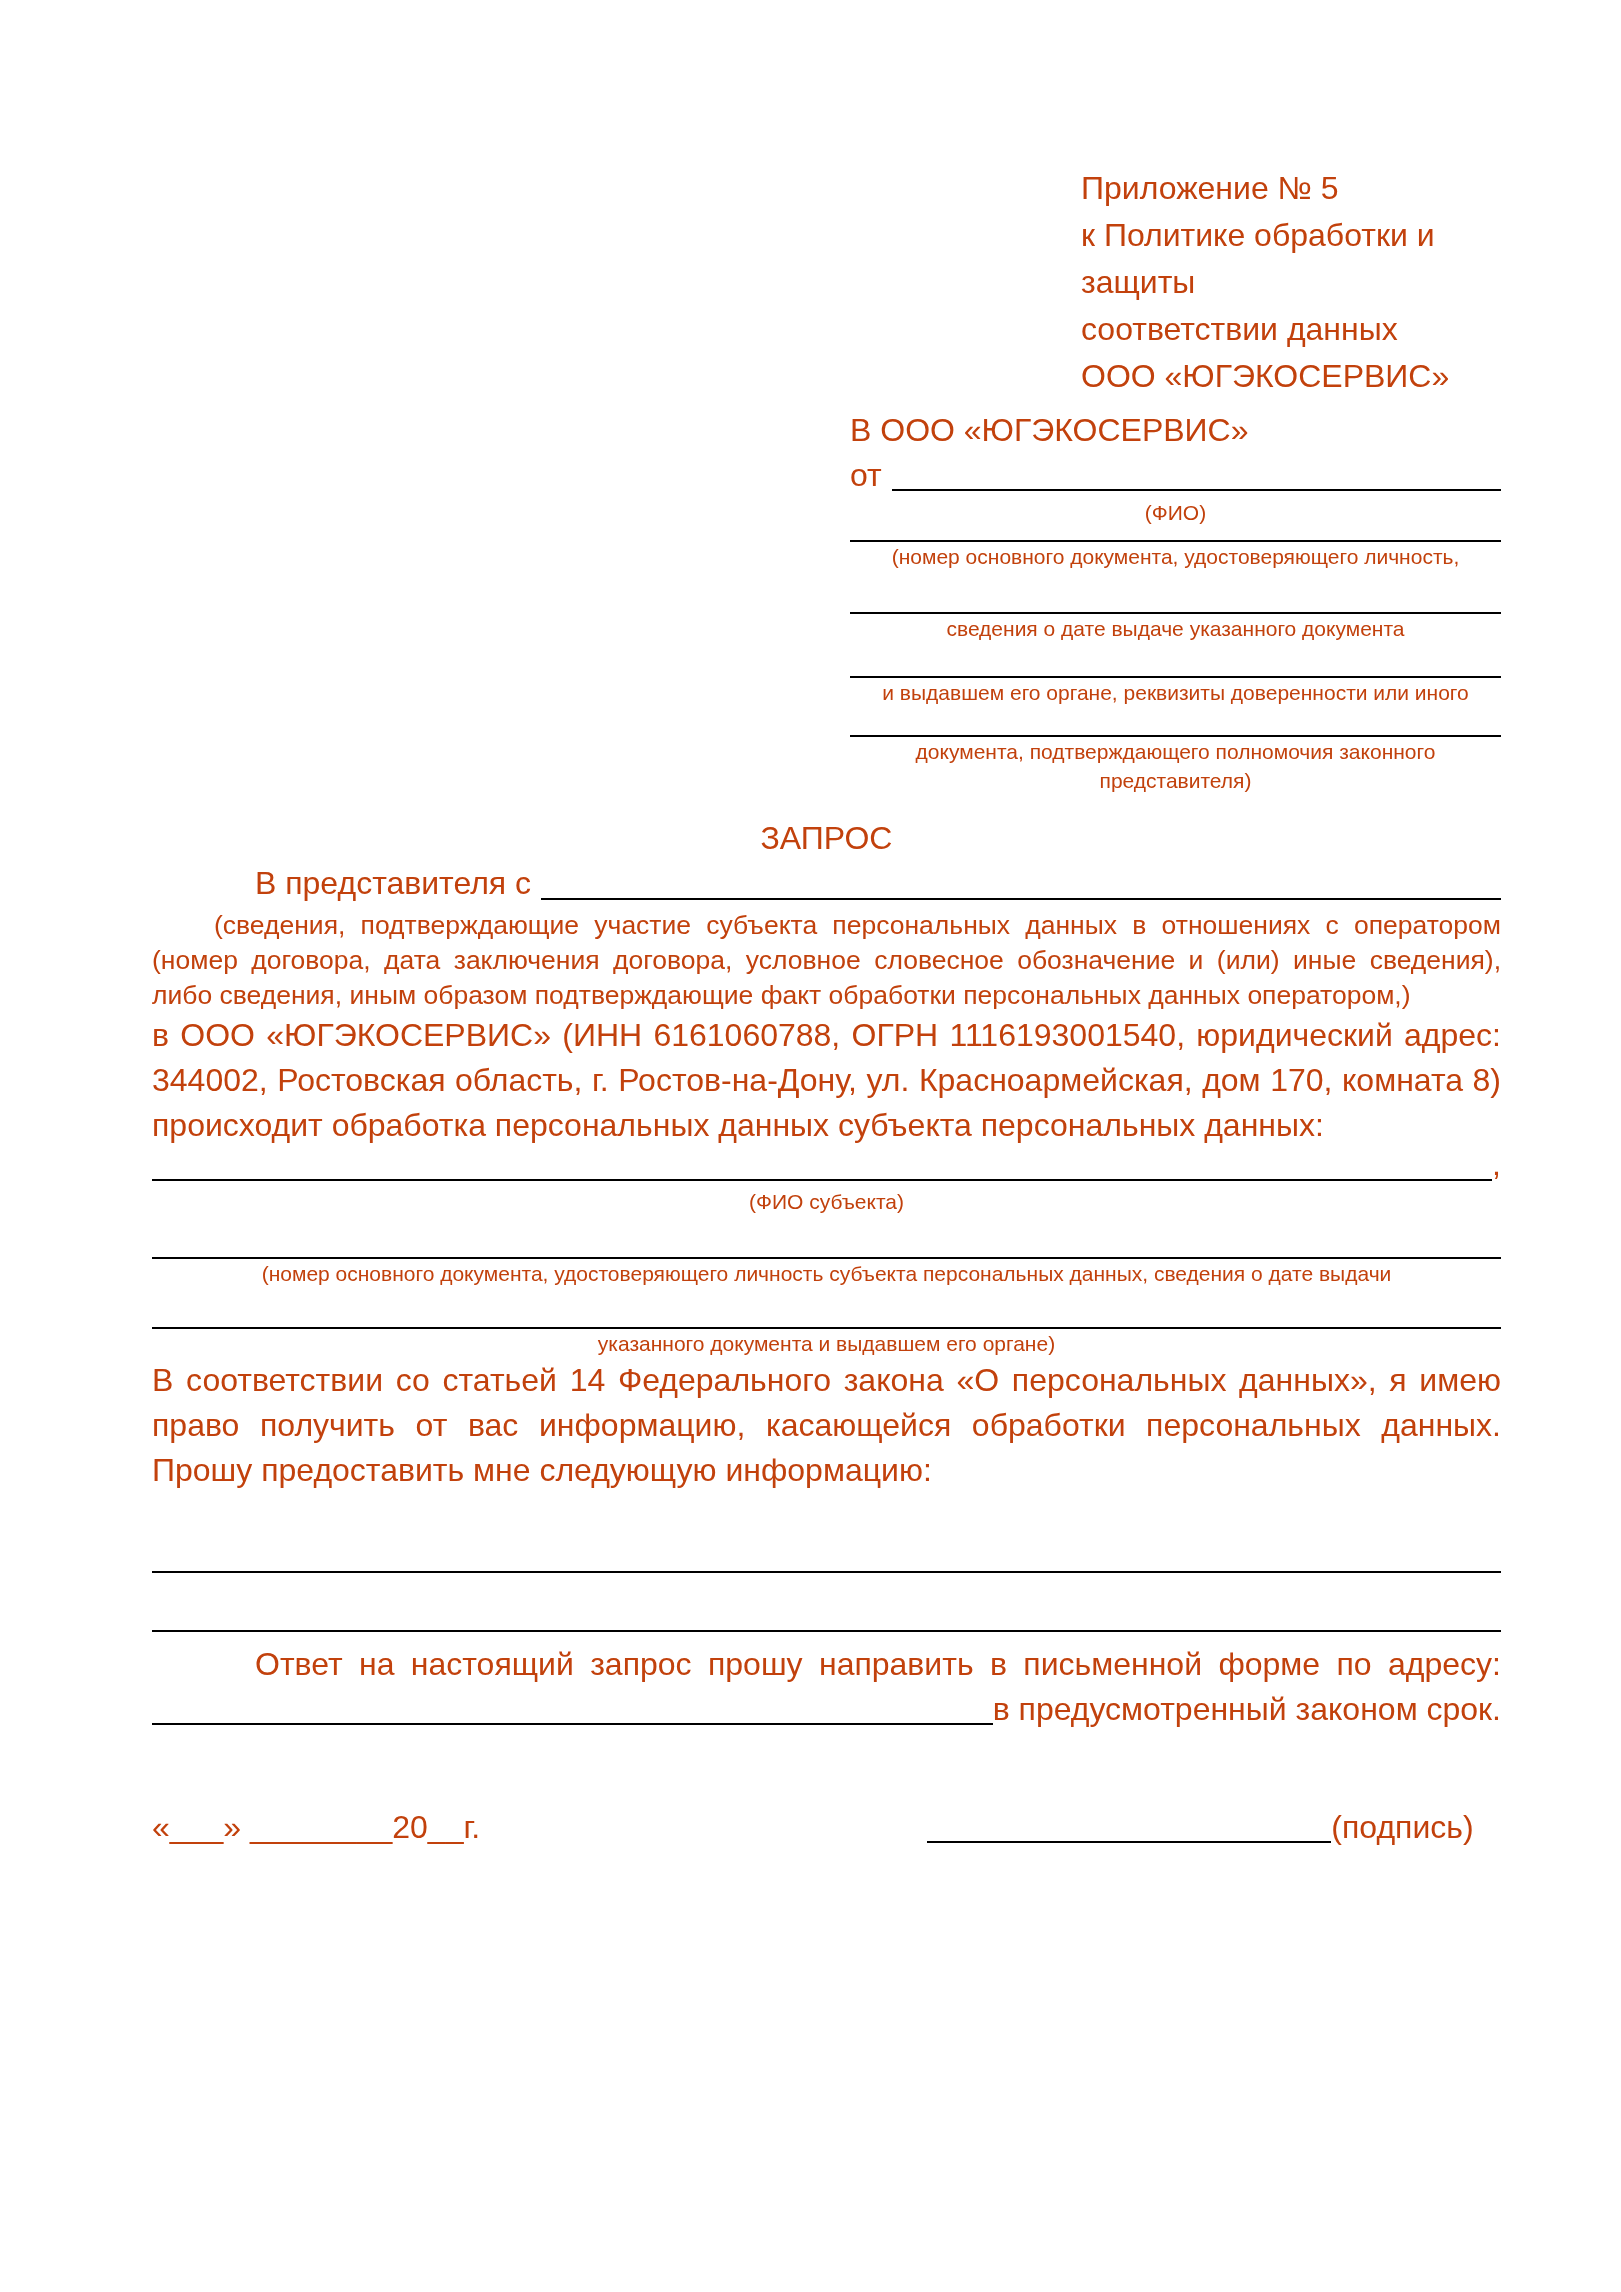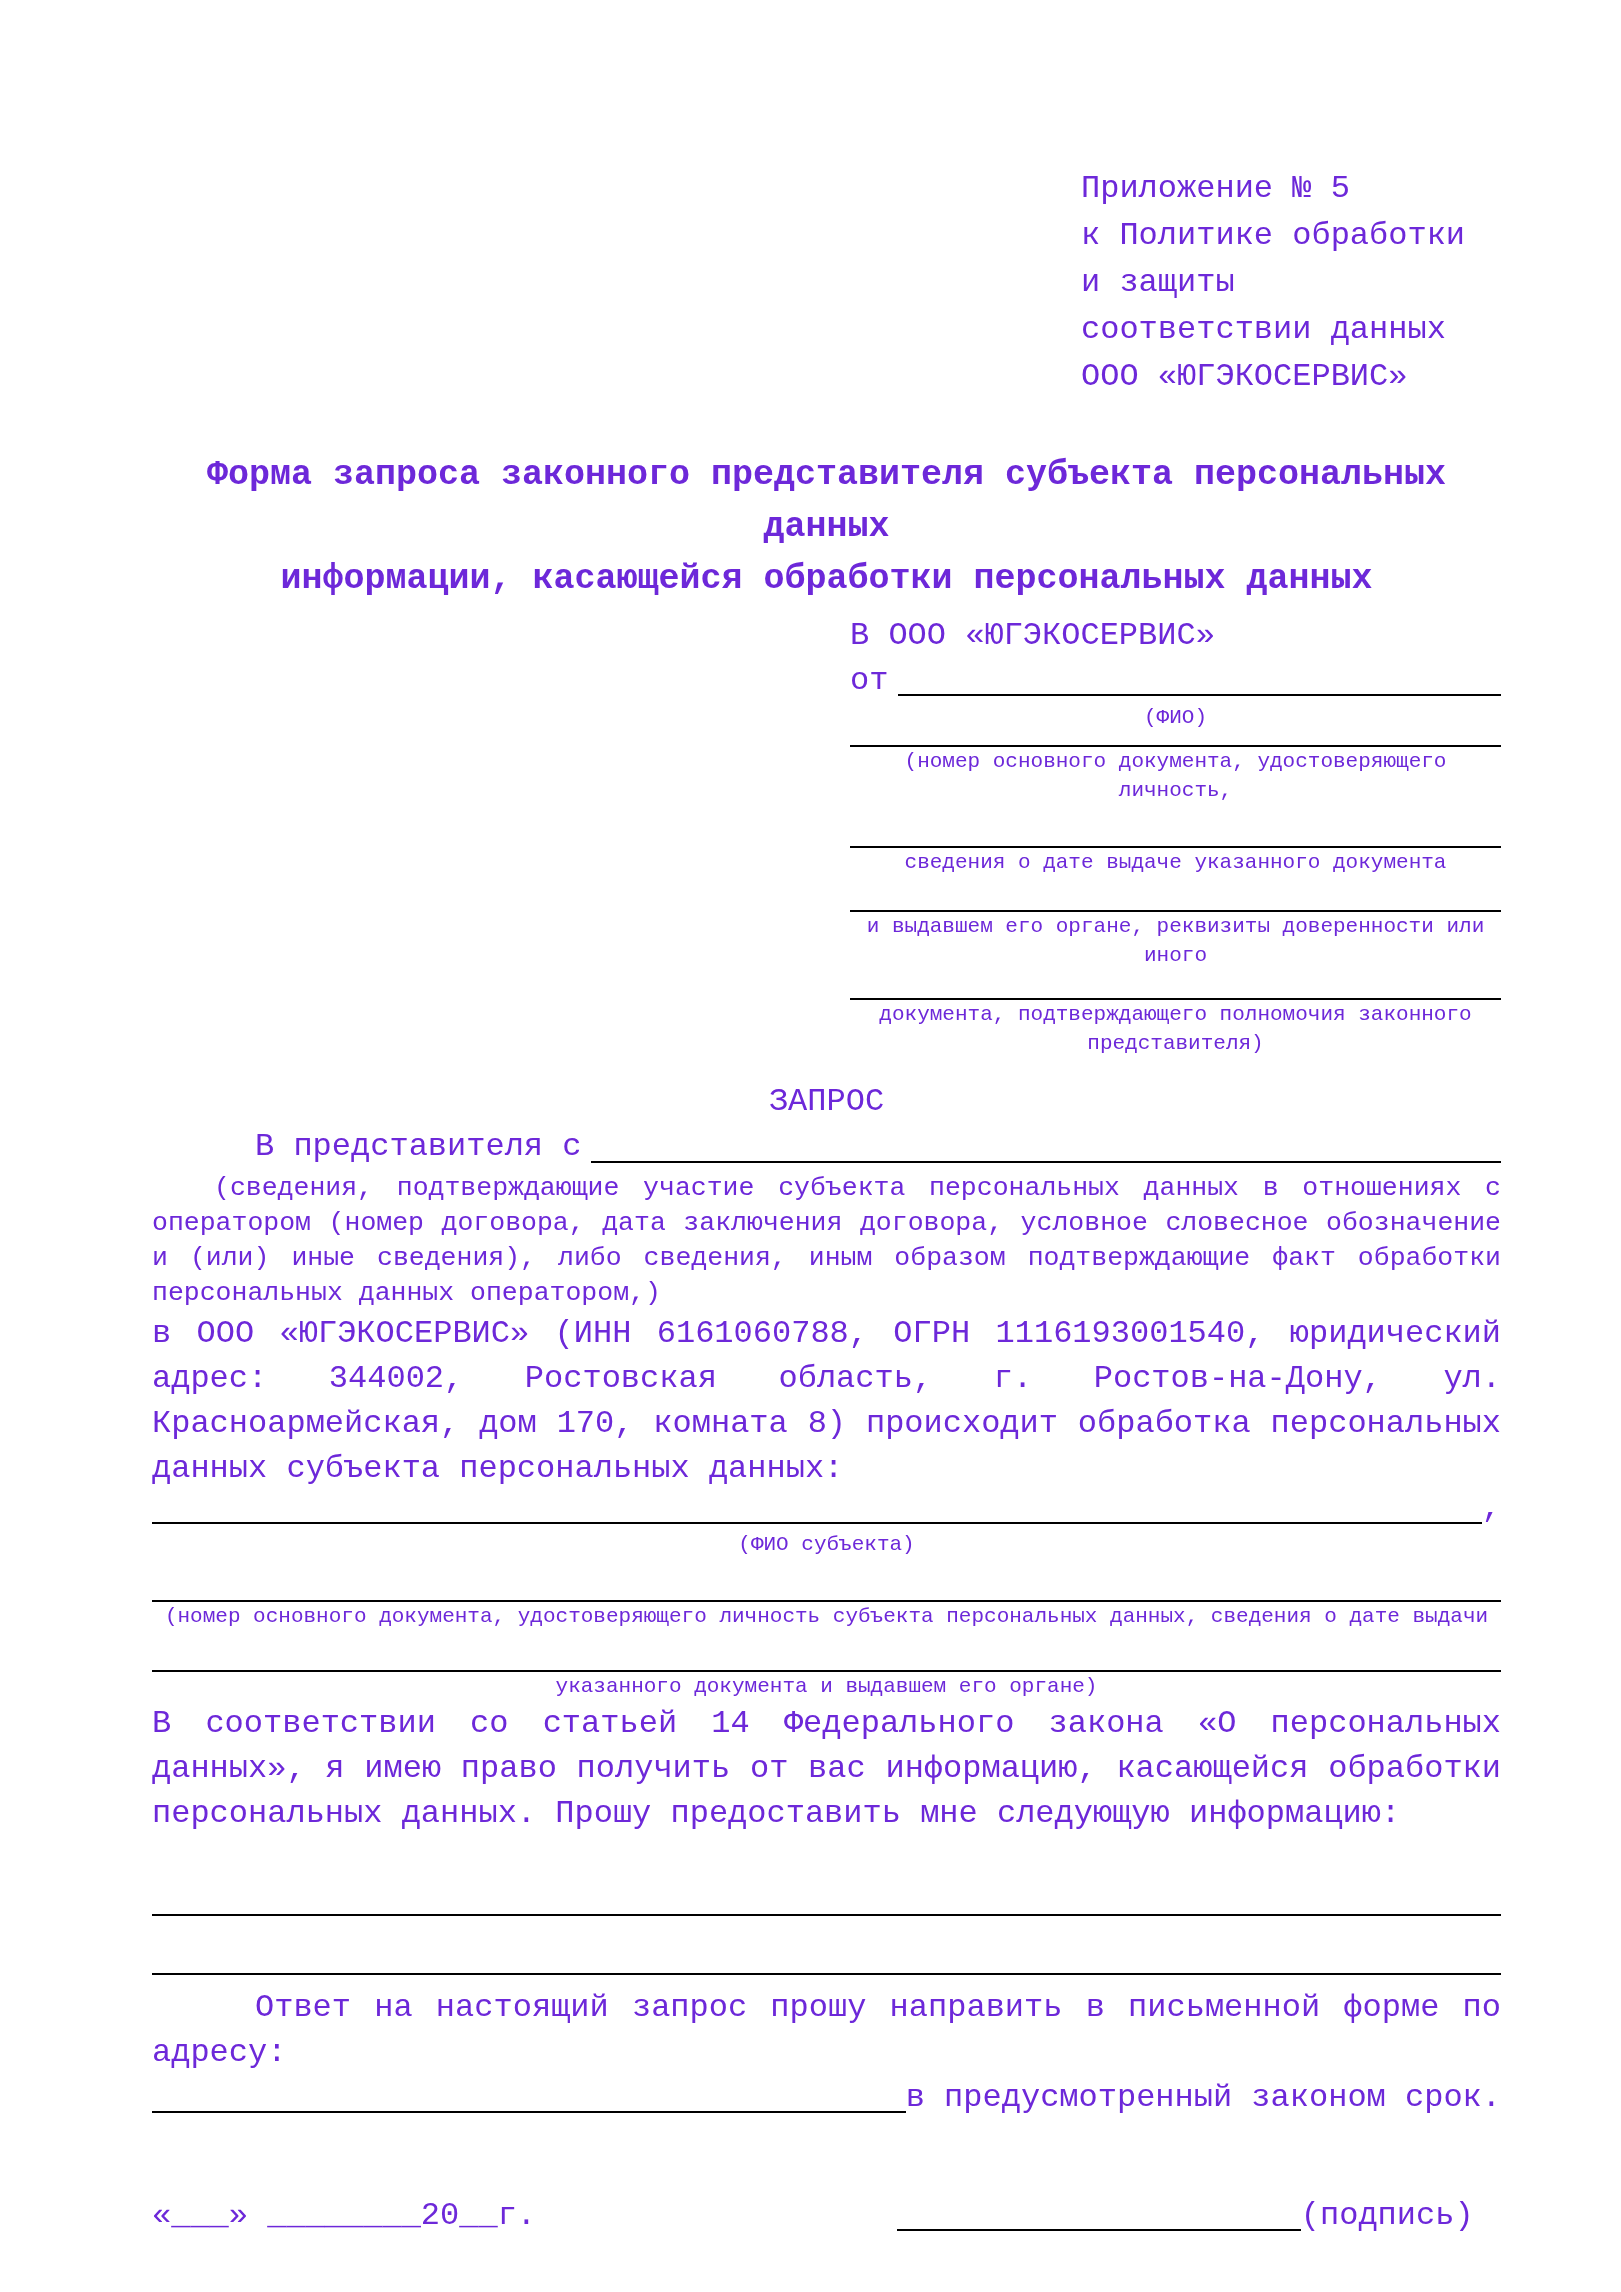--- a/index.html
+++ b/index.html
@@ -1,20 +1,20 @@
 <!DOCTYPE html>
 <html lang="ru"><head>
 <meta charset="utf-8">
 <style>
   html,body{margin:0;padding:0;background:#ffffff;}
   .page{
     position:relative;
     width:1621px;height:2293px;
-    background:#ffffff;color:#6d28d9;
-    font-family:Liberation Mono, monospace;
+    background:#ffffff;color:#c2410c;
+    font-family:Liberation Sans, sans-serif;
     font-size:32px;line-height:45px;
     box-sizing:border-box;
     padding:165px 120px 0 152px;
     overflow:hidden;
   }
   
   .appendix{margin-left:929px;line-height:47px;}
   
   .doc-title{margin-top:49px;text-align:center;font-weight:bold;font-size:35px;line-height:52px;}
   
@@ -52,24 +52,20 @@
 
 <div class="page">
 
   <div class="appendix">
     <div>Приложение № 5</div>
     <div>к Политике обработки и защиты</div>
     <div>соответствии данных</div>
     <div>ООО «ЮГЭКОСЕРВИС»</div>
   </div>
 
-  <div class="doc-title">
-    <div>Форма запроса законного представителя субъекта персональных данных</div>
-    <div>информации, касающейся обработки персональных данных</div>
-  </div>
 
   <div class="addressee">
     <div>В ООО «ЮГЭКОСЕРВИС»</div>
     <div class="from-row">
       <span class="label">от</span>
       <span class="blank inline"></span>
     </div>
     <div class="caption">(ФИО)</div>
 
     <div class="blank-row h14"></div>

